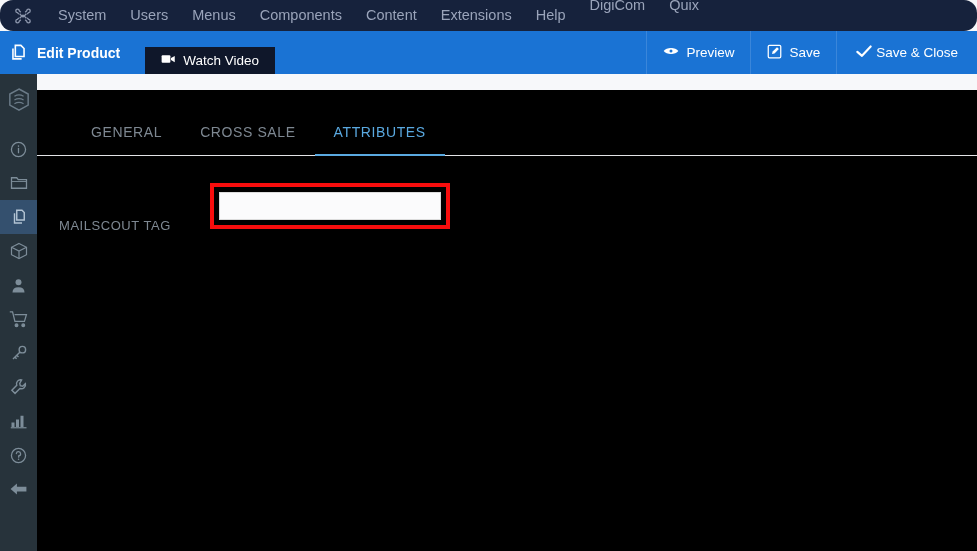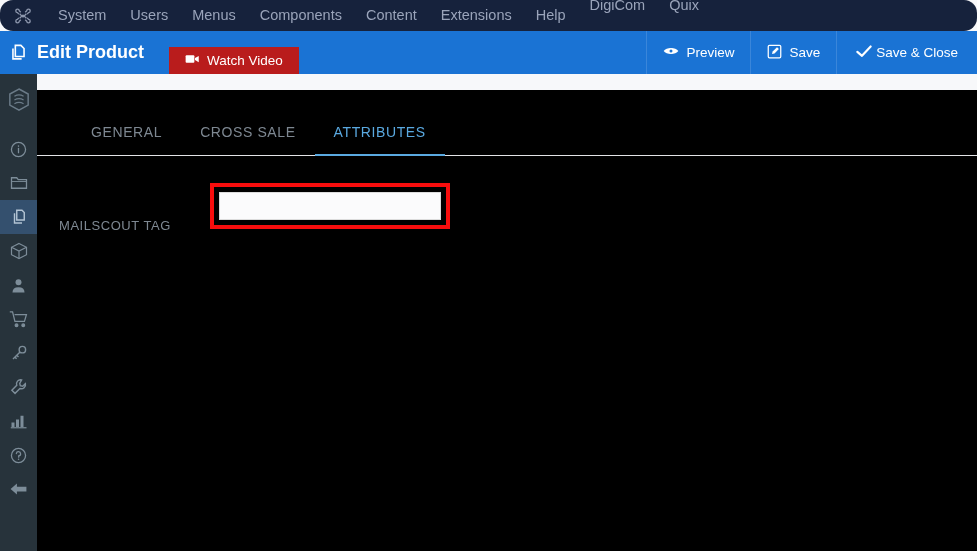--- a/index.html
+++ b/index.html
@@ -44,35 +44,35 @@
     width: 977px; height: 43px;
     background: #1a73d4;
     display: flex; align-items: stretch;
   }
   #toolbar .tb-icon-box {
     width: 37px; display: flex; align-items: center; justify-content: center;
     color: #ffffff;
   }
   #toolbar .tb-title {
     color: #ffffff;
-    font-size: 18px;
+    font-size: 14px;
     font-weight: bold;
     display: flex; align-items: center;
     padding-right: 25px;
     white-space: nowrap;
   }
   .tb-btn {
     display: flex; align-items: center; gap: 7px;
     color: #ffffff;
     font-size: 13.5px;
     padding: 0 16px;
     cursor: pointer;
     white-space: nowrap;
   }
-  .tb-btn.darker { background: #b91c1c; margin-top: 16px; }
+  .tb-btn.darker { background: #0f172a; margin-top: 16px; }
   .tb-spacer { flex: 1; }
   .tb-sep { width: 1px; background: rgba(255,255,255,0.14); }
 
   
   #sidebar {
     position: absolute; top: 74px; left: 0;
     width: 37px; height: 477px;
     background: #27333b;
   }
   .sb-item {

